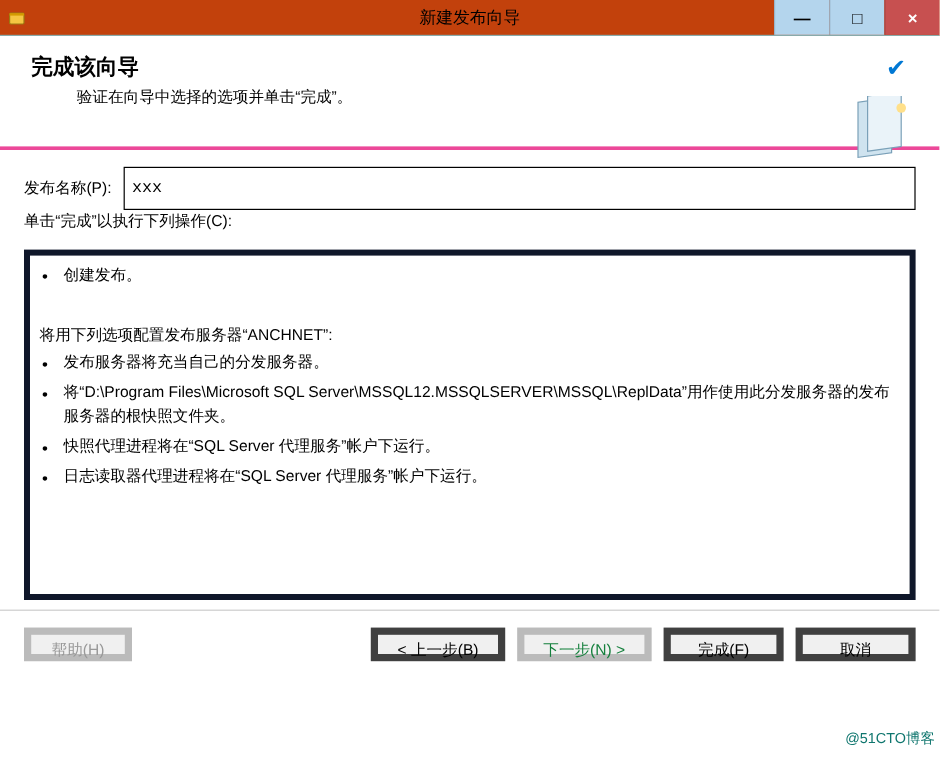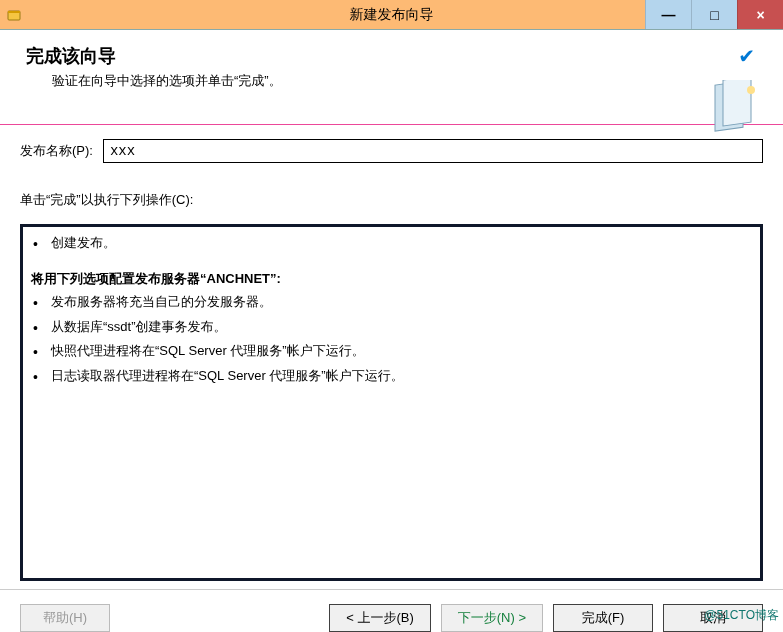--- a/index.html
+++ b/index.html
@@ -6,21 +6,21 @@
     body {
       font-family: "Microsoft YaHei", SimSun, Arial, sans-serif;
       font-size: 13px;
       background: #fff;
       width: 783px;
       height: 632px;
       overflow: hidden;
     }
     .titlebar {
       height: 30px;
-      background: #fdba74;
+      background: #c2410c;
       display: flex;
       align-items: center;
       border-bottom: 1px solid #8aa;
       position: relative;
     }
     .titlebar-icon {
       width: 16px; height: 16px;
       margin-left: 6px;
       display: inline-flex;
       align-items: center;
@@ -46,30 +46,30 @@
       justify-content: center;
       font-size: 14px;
       font-weight: bold;
       border-left: 1px solid rgba(0,0,0,0.15);
     }
     .win-btn.min, .win-btn.max { background: #b4d5ed; }
     .win-btn.close { background: #c75050; color: #fff; }
     .header-section {
       padding: 14px 26px 10px 26px;
       position: relative;
-      border-bottom: 1px solid #ec4899;
+      border-bottom: 3px solid #ec4899;
       min-height: 95px;
     }
     .header-title {
       font-size: 18px;
       font-weight: bold;
       color: #000;
     }
     .header-subtitle {
-      margin-left: 26px;
+      margin-left: 38px;
       margin-top: 4px;
       font-size: 13px;
       color: #000;
     }
     .header-checkmark {
       position: absolute;
       right: 28px;
       top: 14px;
       color: #0078d4;
       font-size: 20px;
@@ -81,57 +81,57 @@
       width: 48px;
       height: 58px;
     }
     .content-area {
       padding: 14px 20px 8px 20px;
     }
     .name-row {
       display: flex;
       align-items: center;
       gap: 10px;
-      margin-bottom: 28px;
+      margin-bottom: 0;
     }
     .name-label { white-space: nowrap; }
     .name-input {
       flex: 1;
-      height: 24px;
+      height: 36px;
       border: 1px solid #000;
       padding: 2px 6px;
       font-size: 14px;
       font-family: "Courier New", monospace;
     }
     .ops-label { margin-bottom: 15px; }
     .ops-box {
-      border: 3px solid #0f172a;
-      height: 357px;
+      border: 5px solid #0f172a;
+      height: 292px;
       overflow-y: auto;
       padding: 4px 8px 4px 4px;
       position: relative;
     }
     .ops-list {
       list-style: none;
       padding-left: 20px;
     }
     .ops-list > li {
       position: relative;
       padding: 2px 0 2px 4px;
       line-height: 1.6;
     }
     .ops-list > li::before {
       content: "•";
       position: absolute;
       left: -14px;
       font-size: 14px;
     }
     .section-title {
-      font-weight: bold;
-      margin-top: 14px;
+      font-weight: normal;
+      margin-top: 28px;
       margin-bottom: 2px;
       padding-left: 4px;
     }
     .sub-list {
       list-style: none;
       padding-left: 40px;
     }
     .sub-list > li {
       position: relative;
       padding: 2px 0;
@@ -148,21 +148,21 @@
       border-top: 1px solid #ccc;
       display: flex;
       align-items: center;
       padding: 0 20px;
       gap: 10px;
     }
     .btn {
       height: 28px;
       padding: 4px 16px;
       background: #f0f0f0;
-      border: 1px solid #404040;
+      border: 6px solid #404040;
       font-size: 13px;
       cursor: pointer;
       min-width: 100px;
     }
     .btn:disabled {
       color: #15803d;
       border-color: #bbb;
     }
     .btn-help { min-width: 90px; color: #999; border-color:#bbb; }
     .spacer { flex: 1; }
@@ -213,23 +213,23 @@
     <input class="name-input" type="text" value="xxx" style="">
   </div>
   <div class="ops-label">单击“完成”以执行下列操作(C):</div>
   <div class="ops-box">
     <ul class="ops-list">
       <li>创建发布。</li>
     </ul>
     <div class="section-title">将用下列选项配置发布服务器“ANCHNET”:</div>
     <ul class="ops-list">
       <li>发布服务器将充当自己的分发服务器。</li>
+      <li>将“D:\Program Files\Microsoft SQL Server\MSSQL12.MSSQLSERVER\MSSQL\ReplData”用作使用此分发服务器的发布服务器的根快照文件夹。</li>
     </ul>
     <ul class="ops-list">
-      <li>从数据库“ssdt”创建事务发布。</li>
       <li>快照代理进程将在“SQL Server 代理服务”帐户下运行。</li>
       <li>日志读取器代理进程将在“SQL Server 代理服务”帐户下运行。</li>
     </ul>
   </div>
 </div>
 
 <div class="button-bar">
   <button class="btn btn-help">帮助(H)</button>
   <div class="spacer"></div>
   <button class="btn">&lt; 上一步(B)</button>

